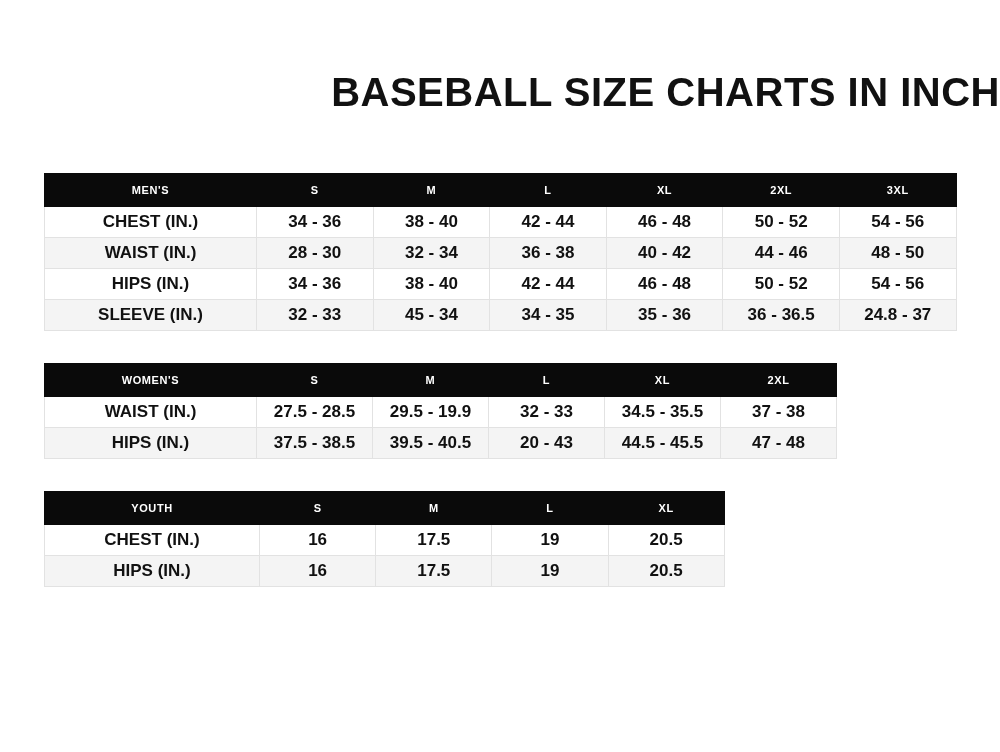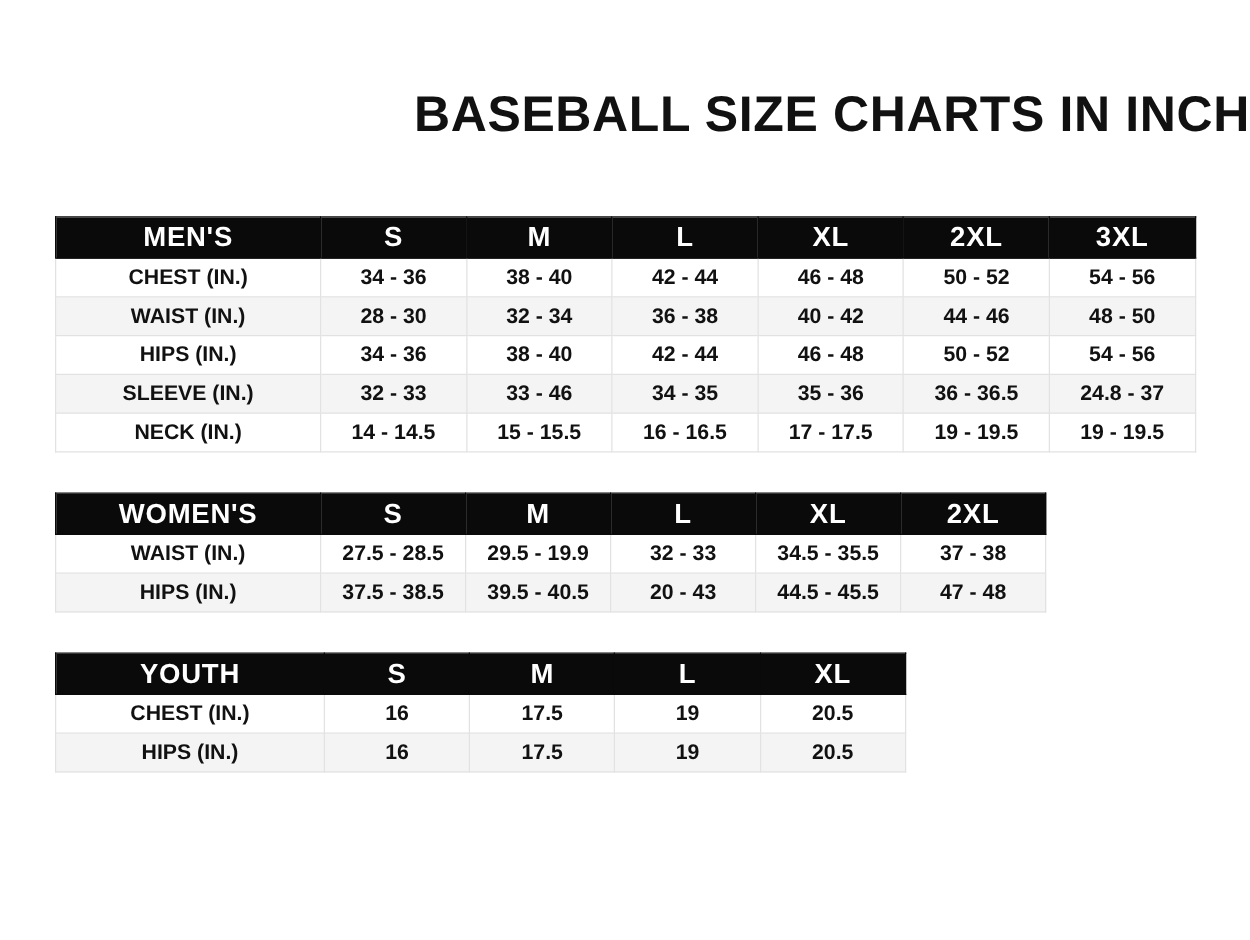--- a/index.html
+++ b/index.html
@@ -45,21 +45,21 @@
     font-weight: bold;
     height: 31px;
     padding: 0 4px;
     white-space: nowrap;
     box-sizing: border-box;
   }
   table.size-table thead th {
     background: #0a0a0a;
     color: #ffffff;
     border: 1px solid #0a0a0a;
-    font-size: 22px;
+    font-size: 11px;
     letter-spacing: 0.6px;
     height: 33px;
   }
   table.size-table tbody tr:nth-child(even) td {
     background: #f4f4f4;
   }
   table.size-table tbody tr:nth-child(odd) td {
     background: #ffffff;
   }
   td.row-label, th.row-label {
@@ -132,34 +132,25 @@
           <td>34 - 36</td>
           <td>38 - 40</td>
           <td>42 - 44</td>
           <td>46 - 48</td>
           <td>50 - 52</td>
           <td>54 - 56</td>
         </tr>
         <tr>
           <td class="row-label">SLEEVE (IN.)</td>
           <td>32 - 33</td>
-          <td>33 - 46</td>
+          <td>45 - 34</td>
           <td>34 - 35</td>
           <td>35 - 36</td>
           <td>36 - 36.5</td>
           <td>24.8 - 37</td>
-        </tr>
-        <tr>
-          <td class="row-label">NECK (IN.)</td>
-          <td>14 - 14.5</td>
-          <td>15 - 15.5</td>
-          <td>16 - 16.5</td>
-          <td>17 - 17.5</td>
-          <td>19 - 19.5</td>
-          <td>19 - 19.5</td>
         </tr>
       </tbody>
     </table>
 
     <table class="size-table women-table">
       <colgroup>
         <col class="c0">
           <col class="cx">
           <col class="cx">
           <col class="cx">

